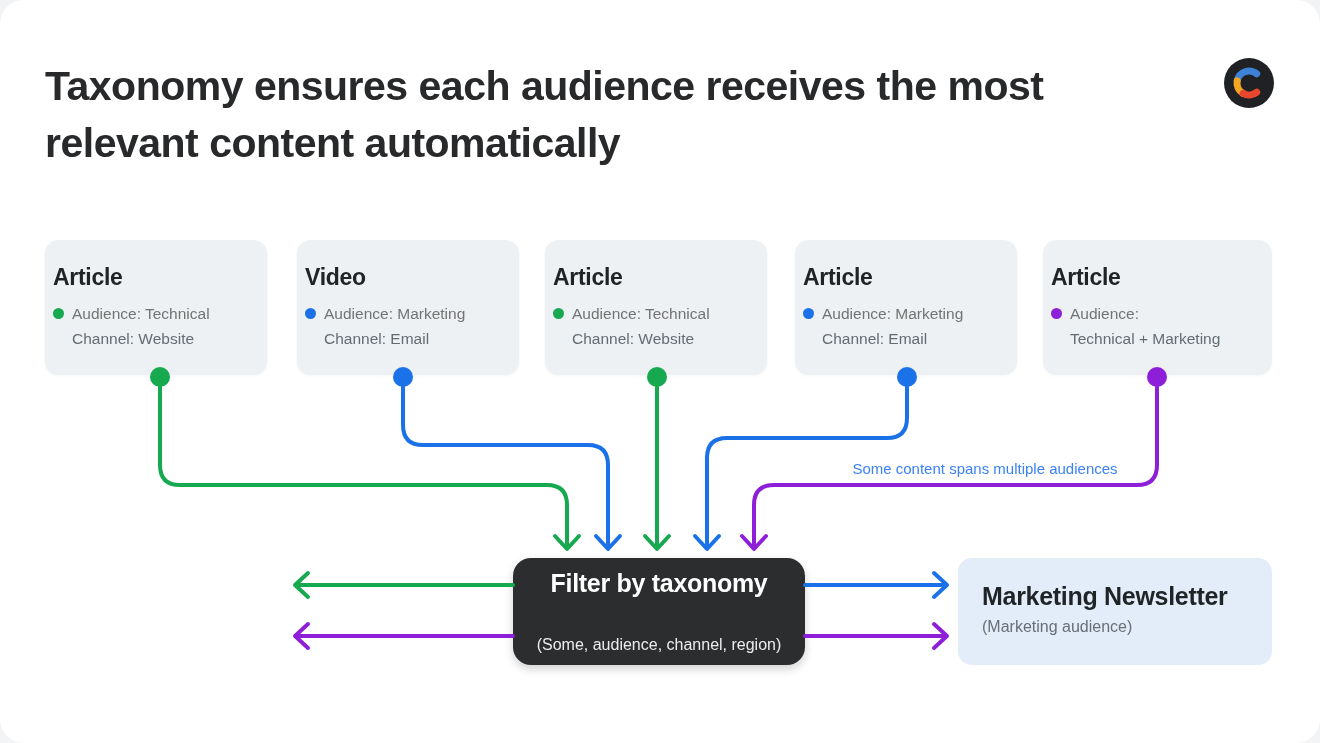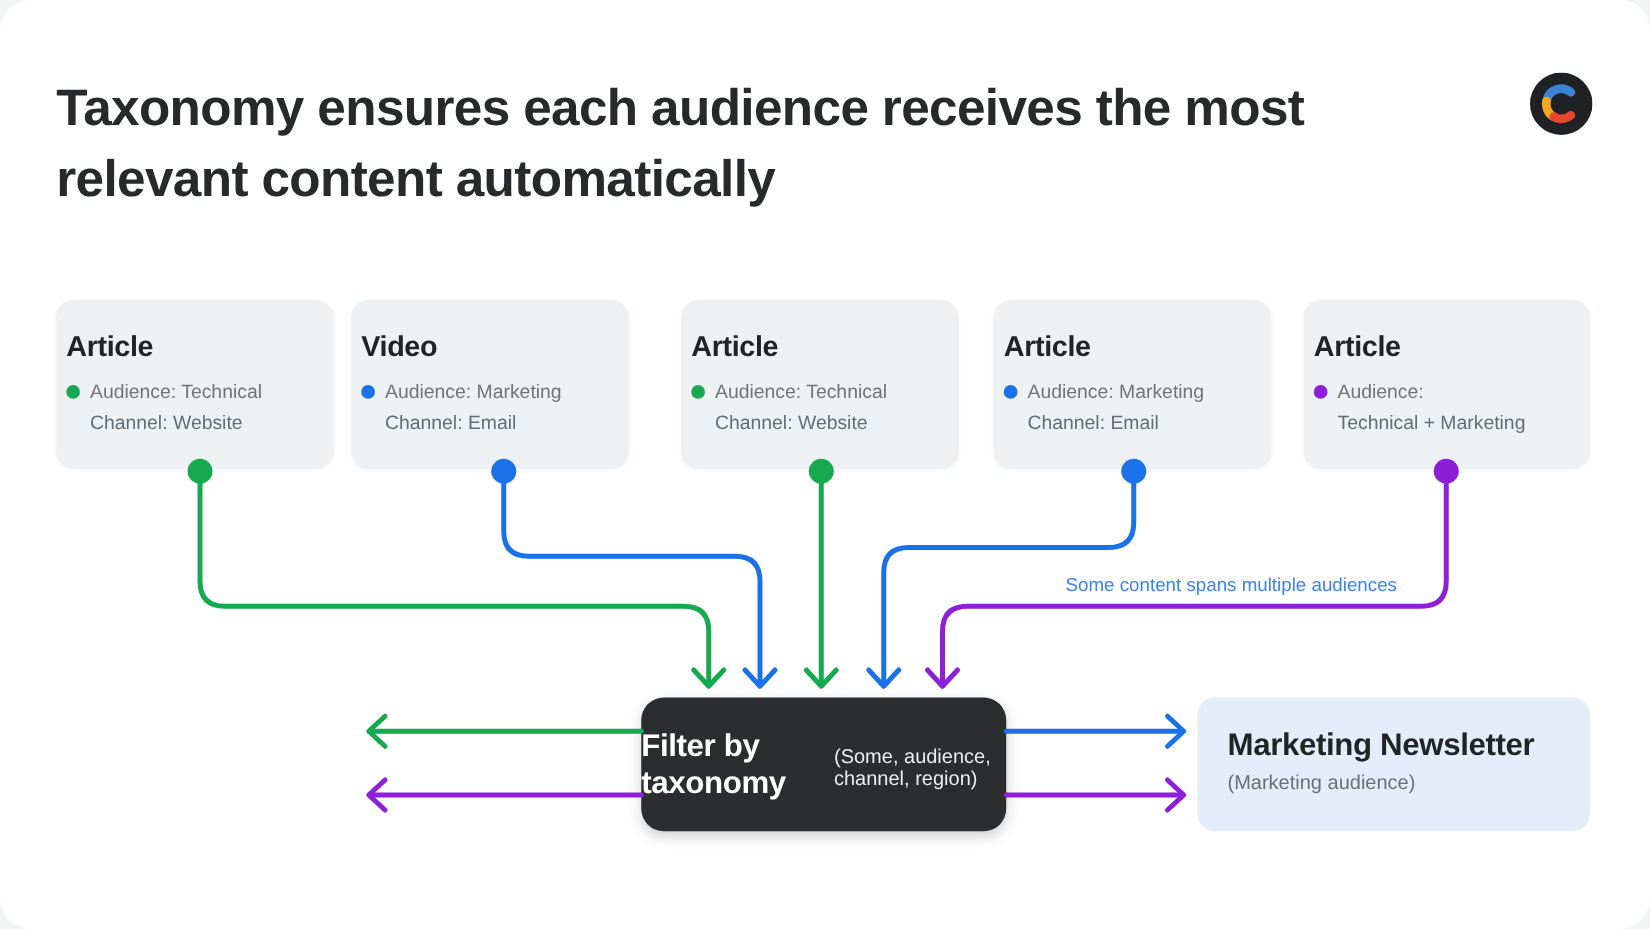--- a/index.html
+++ b/index.html
@@ -18,37 +18,37 @@
 
   
   .logo{position:absolute;left:1224px;top:58px;width:50px;height:50px;}
 
   
   .card{
     position:absolute;top:240px;height:135px;width:222px;background:#edf1f4;
     border-radius:14px;box-shadow:0 1px 3px rgba(20,30,40,.05);box-sizing:border-box;
     padding:24px 18px 0 8px;
   }
-  .card-1{left:45px}.card-2{left:281px}.card-3{left:545px}.card-4{left:795px}.card-5{left:1043px;width:229px}
+  .card-1{left:45px}.card-2{left:297px}.card-3{left:545px}.card-4{left:795px}.card-5{left:1043px;width:229px}
   .card-title{font-size:23px;font-weight:800;color:#212325;margin:0 0 10px 0;letter-spacing:-0.3px;}
   .card-line{display:flex;align-items:center;gap:8px;font-size:15.5px;color:#737373;line-height:25px;}
   .card-line2{margin-left:19px;font-size:15.5px;color:#646c73;line-height:25px;}
   .dot{width:11px;height:11px;border-radius:50%;flex:0 0 11px;}
   .dot-green{background:#16a94f}.dot-blue{background:#1b72e8}.dot-purple{background:#8d1fd9}
 
   
   .annotation{
     position:absolute;left:820px;top:460px;width:330px;text-align:center;
     font-size:15px;color:#3b82f6;
   }
 
   
   .filter-box{
     position:absolute;left:513px;top:558px;width:292px;height:107px;background:#2b2d2f;
-    border-radius:18px;color:#fff;display:flex;flex-direction:row;align-items:center;
+    border-radius:18px;color:#fff;display:flex;flex-direction:column;align-items:center;
     justify-content:center;box-shadow:0 4px 10px rgba(0,0,0,.18);gap:32px;
   }
   .filter-title{font-size:25px;font-weight:800;letter-spacing:-0.3px;}
   .filter-sub{font-size:16px;color:#ececec;margin-top:6px;}
 
   
   .out-box{
     position:absolute;top:558px;height:107px;border-radius:14px;box-sizing:border-box;
     padding:24px 0 0 24px;
   }

